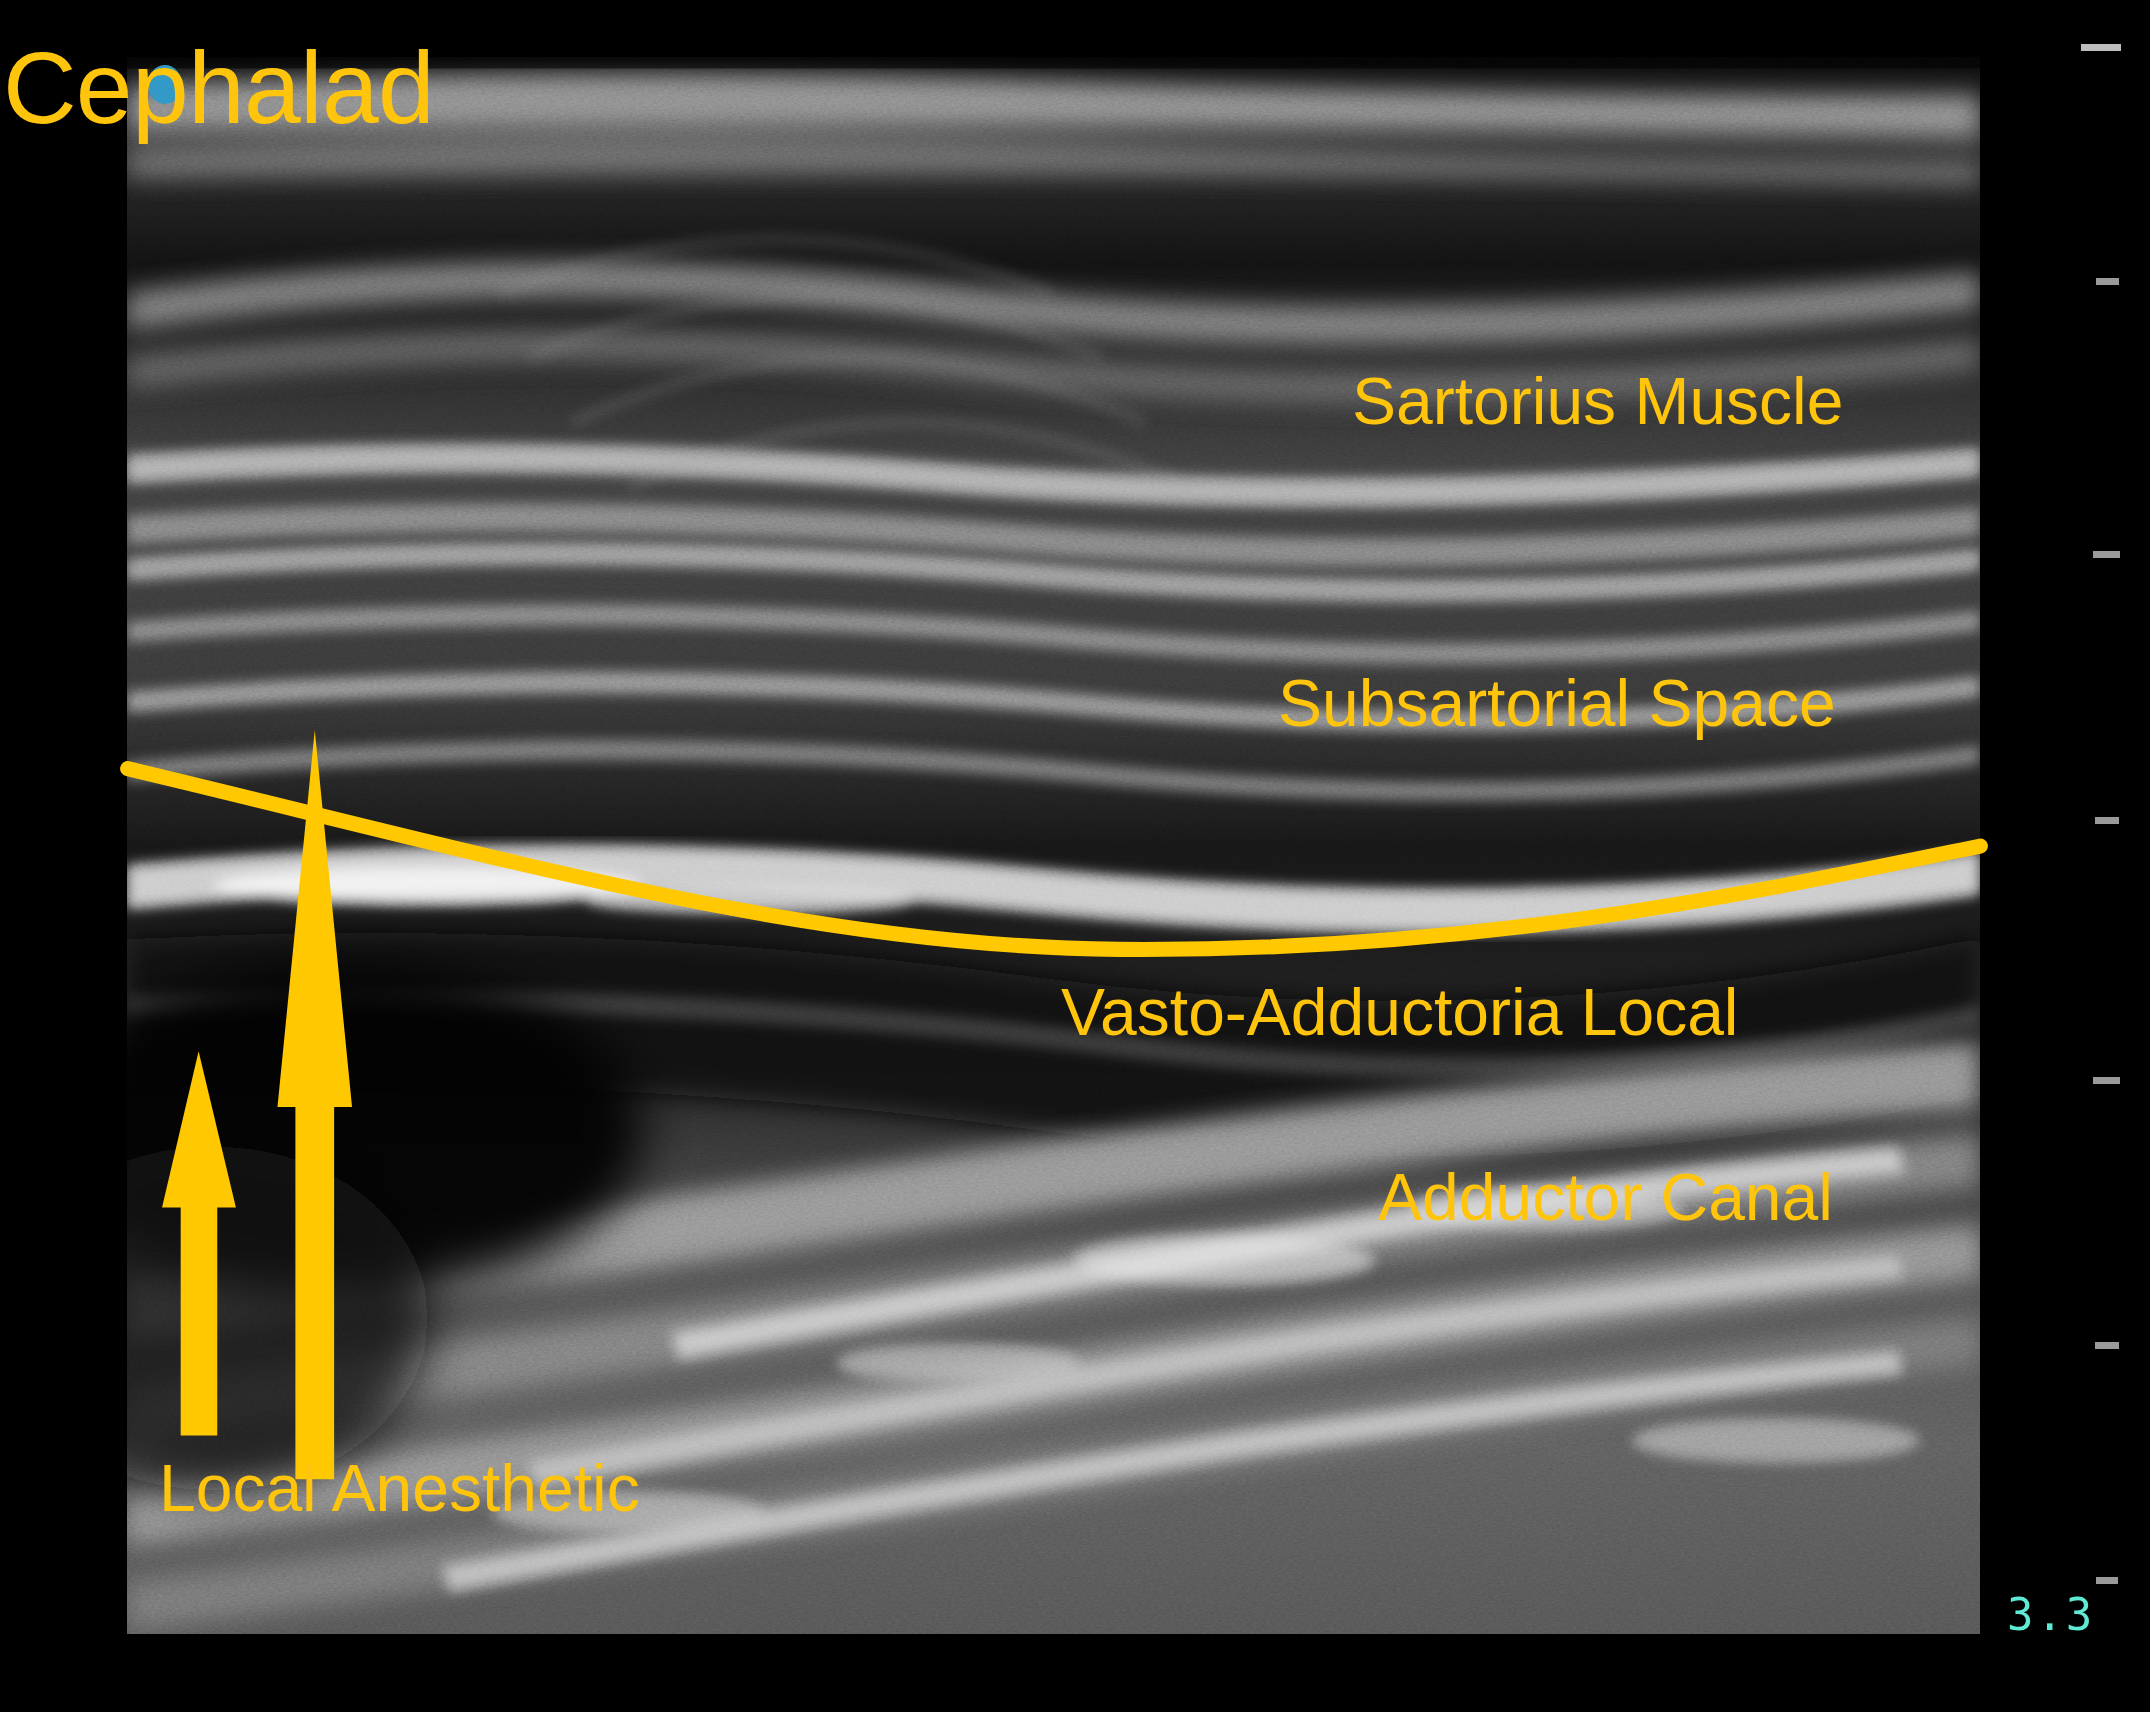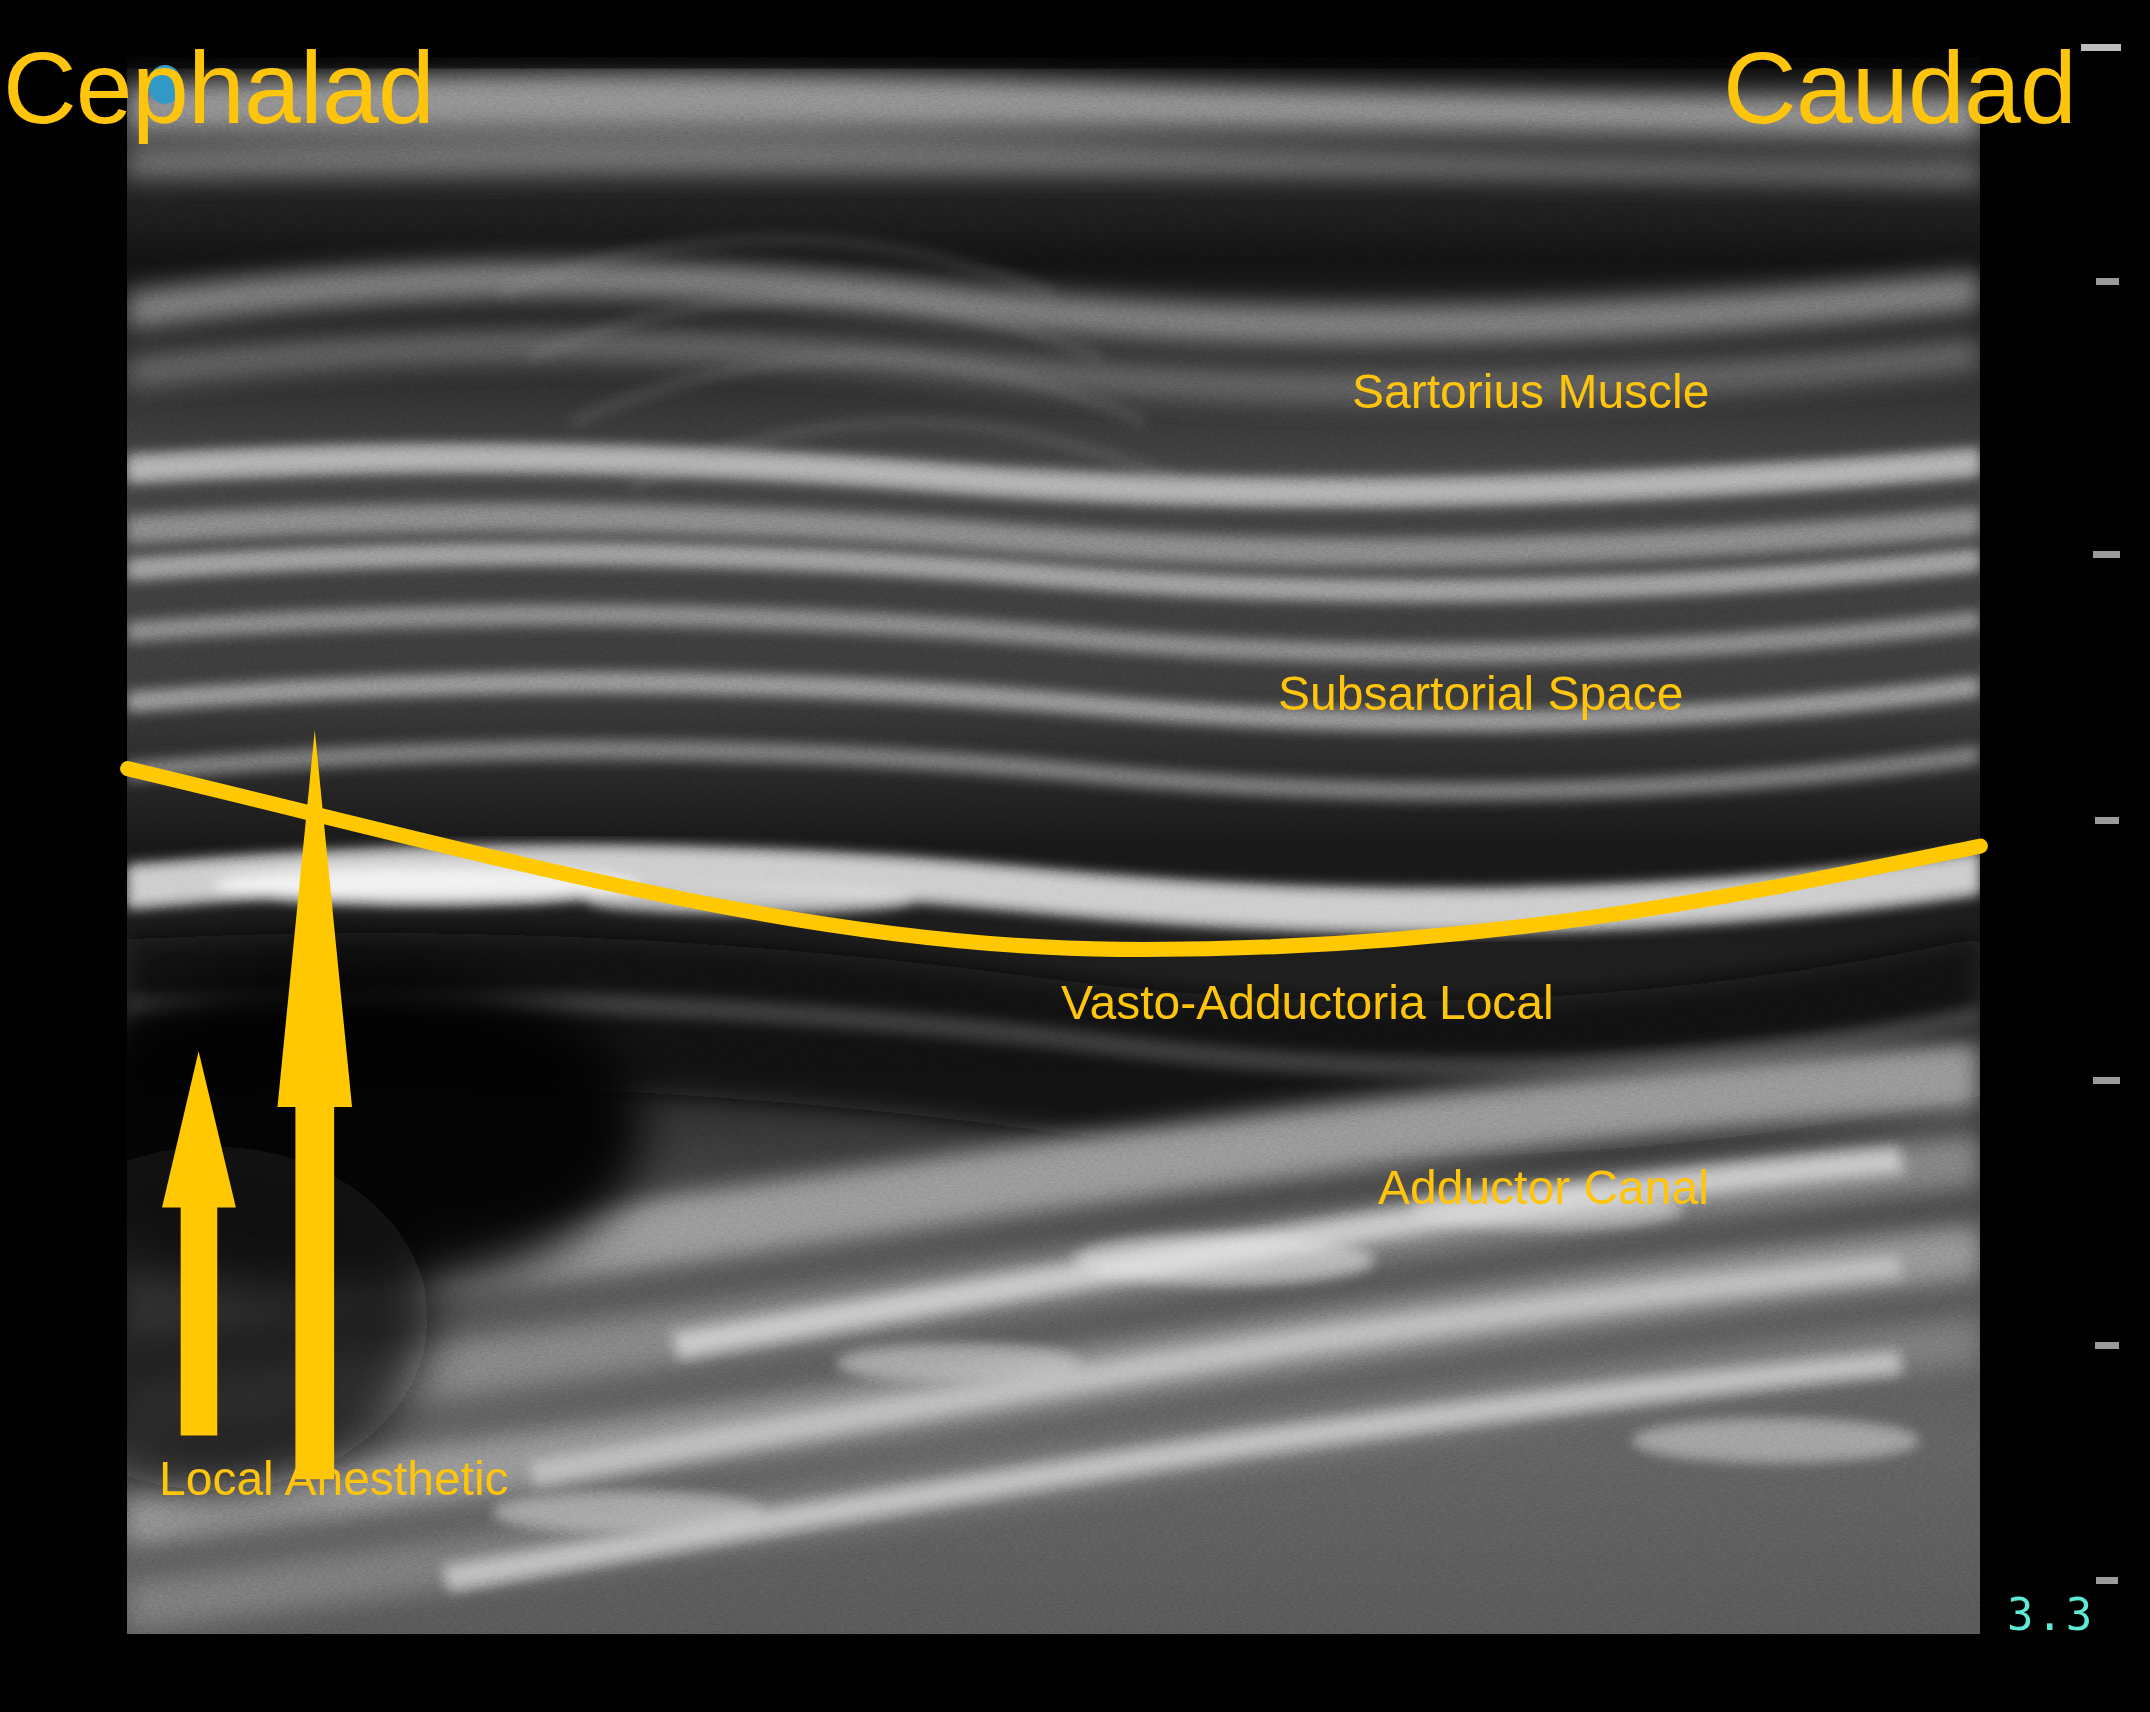--- a/index.html
+++ b/index.html
@@ -14,21 +14,21 @@
            overflow:hidden;background:#070707;}
   #us-svg{position:absolute;left:0;top:0;width:1853px;height:1577px;display:block;}
 
   
   #overlay{position:absolute;left:0;top:0;width:2151px;height:1713px;pointer-events:none;}
 
   
   .lbl{position:absolute;color:#FFC40C;white-space:nowrap;
        font-family:"Liberation Sans","DejaVu Sans",sans-serif;font-weight:400;line-height:1;}
   .lbl-huge{font-size:102px;letter-spacing:-0.7px;}
-  .lbl-big{font-size:48px;letter-spacing:0px;}
+  .lbl-big{font-size:66px;letter-spacing:0px;}
 
   #lbl-cephalad{left:2.9px;top:37px;}
   #lbl-caudad{left:1723px;top:37px;}
   #lbl-sartorius{left:1352px;top:368px;}
   #lbl-subsartorial{left:1278px;top:670px;}
   #lbl-vasto{left:1061px;top:979px;}
   #lbl-adductor{left:1378px;top:1164px;text-align:right;}
   #lbl-localanesth{left:159px;top:1455px;}
 
   
@@ -190,21 +190,20 @@
              L303,2002
              L252,2002
              L252,1684
              L226,1684 Z" fill="#FFC800"></path>
   </svg>
 
   <div id="orient-dot"></div>
 
   <div class="lbl lbl-huge" id="lbl-cephalad">Cephalad</div>
 
-  <div class="lbl lbl-huge" id="lbl-caudad">Caudad</div>
 
   <div class="lbl lbl-big" id="lbl-sartorius">Sartorius Muscle</div>
 
   <div class="lbl lbl-big" id="lbl-subsartorial">Subsartorial Space</div>
 
   <div class="lbl lbl-big" id="lbl-vasto">Vasto-Adductoria Local</div>
 
   <div class="lbl lbl-big" id="lbl-adductor">Adductor Canal</div>
 
   <div class="lbl lbl-big" id="lbl-localanesth">Local Anesthetic</div>

